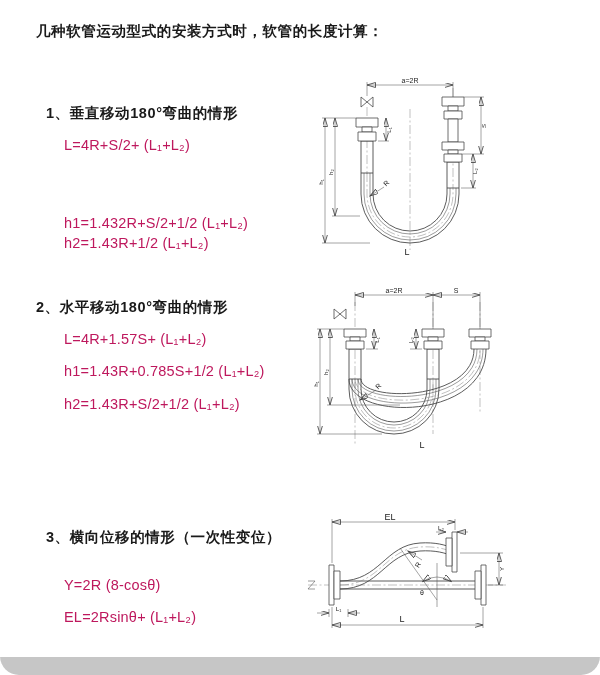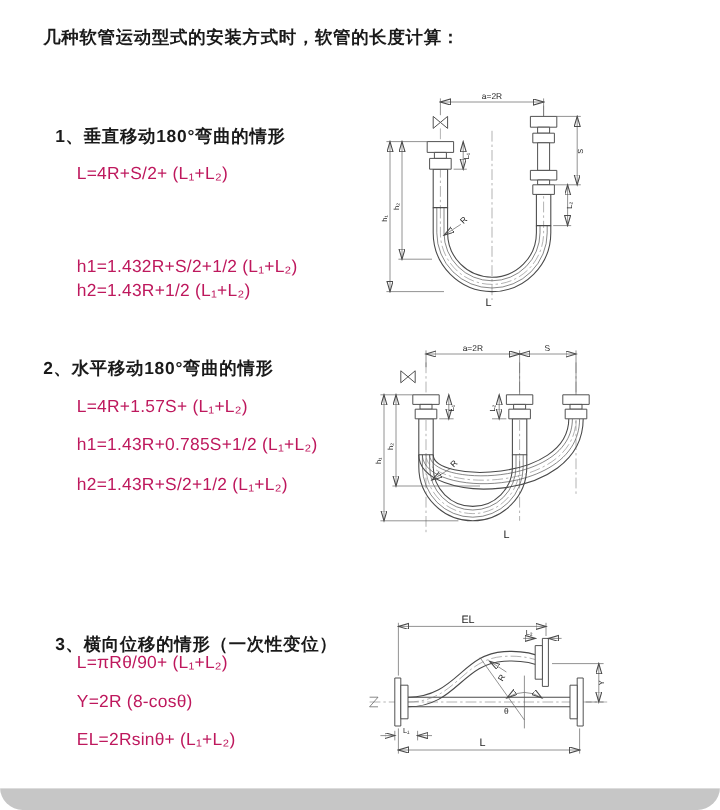--- a/index.html
+++ b/index.html
@@ -33,21 +33,20 @@
   <div class="abs formula" style="left:64px; top:137px;">L=4R+S/2+ (L₁+L₂)</div>
   <div class="abs formula" style="left:64px; top:169px;margin-top:46px;">h1=1.432R+S/2+1/2 (L₁+L₂)</div>
   <div class="abs formula" style="left:64px; top:201px;margin-top:34px;">h2=1.43R+1/2 (L₁+L₂)</div>
 
   <div class="abs sec-head" style="left:36px; top:298px;">2、水平移动180°弯曲的情形</div>
   <div class="abs formula" style="left:64px; top:331px;">L=4R+1.57S+ (L₁+L₂)</div>
   <div class="abs formula" style="left:64px; top:363px;">h1=1.43R+0.785S+1/2 (L₁+L₂)</div>
   <div class="abs formula" style="left:64px; top:396px;">h2=1.43R+S/2+1/2 (L₁+L₂)</div>
 
   <div class="abs sec-head" style="left:46px; top:528px;">3、横向位移的情形（一次性变位）</div>
-  <div class="abs formula" style="left:64px; top:545px;">L=πRθ/90+ (L₁+L₂)</div>
   <div class="abs formula" style="left:64px; top:577px;">Y=2R (8-cosθ)</div>
   <div class="abs formula" style="left:64px; top:609px;">EL=2Rsinθ+ (L₁+L₂)</div>
 
   <svg class="dwg" style="left:318px; top:74px;" width="210" height="185" viewBox="0 0 210 185">
     <defs>
       <marker id="a1" orient="auto-start-reverse" markerUnits="userSpaceOnUse" markerWidth="10" markerHeight="7" refX="8.5" refY="2.5">
         <path d="M0,0 L8.5,2.5 L0,5 z" fill="#5a5a5a" stroke="none"></path>
       </marker>
       <pattern id="b1" patternUnits="userSpaceOnUse" width="3.5" height="3.5">
         <path d="M0,3.5 L3.5,0 M0,0 L3.5,3.5" stroke="#666" stroke-width="0.45"></path>

